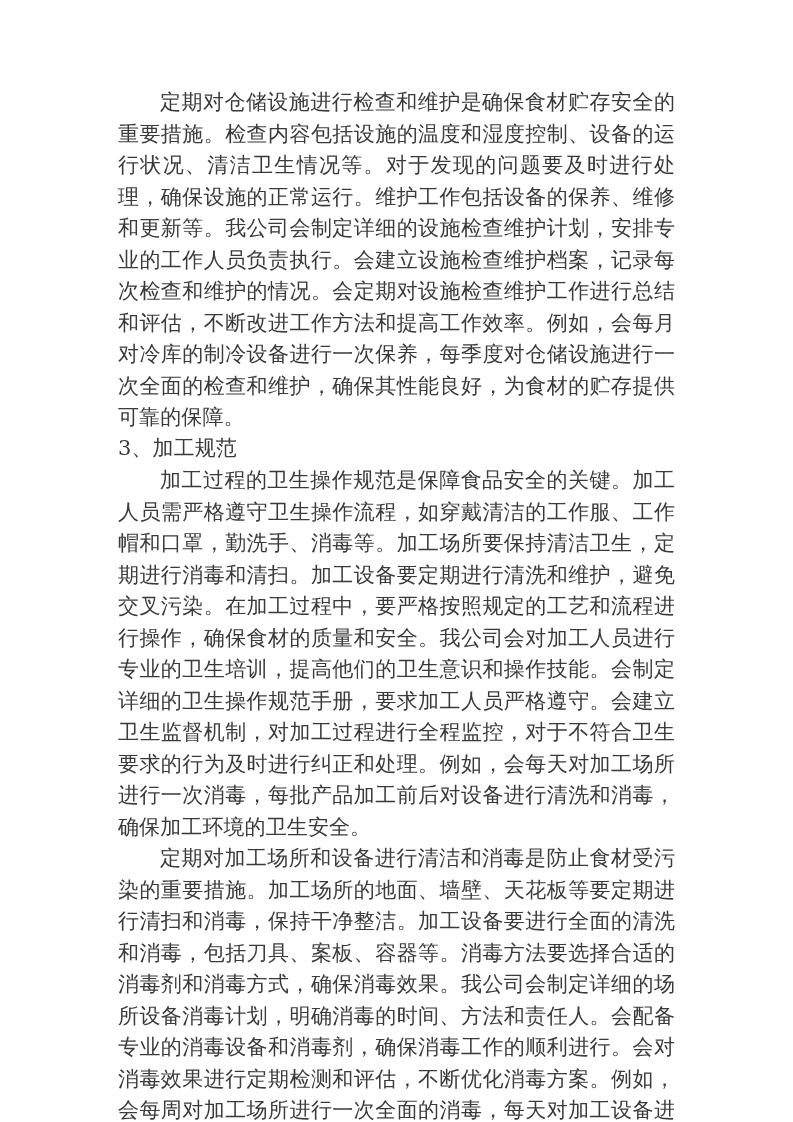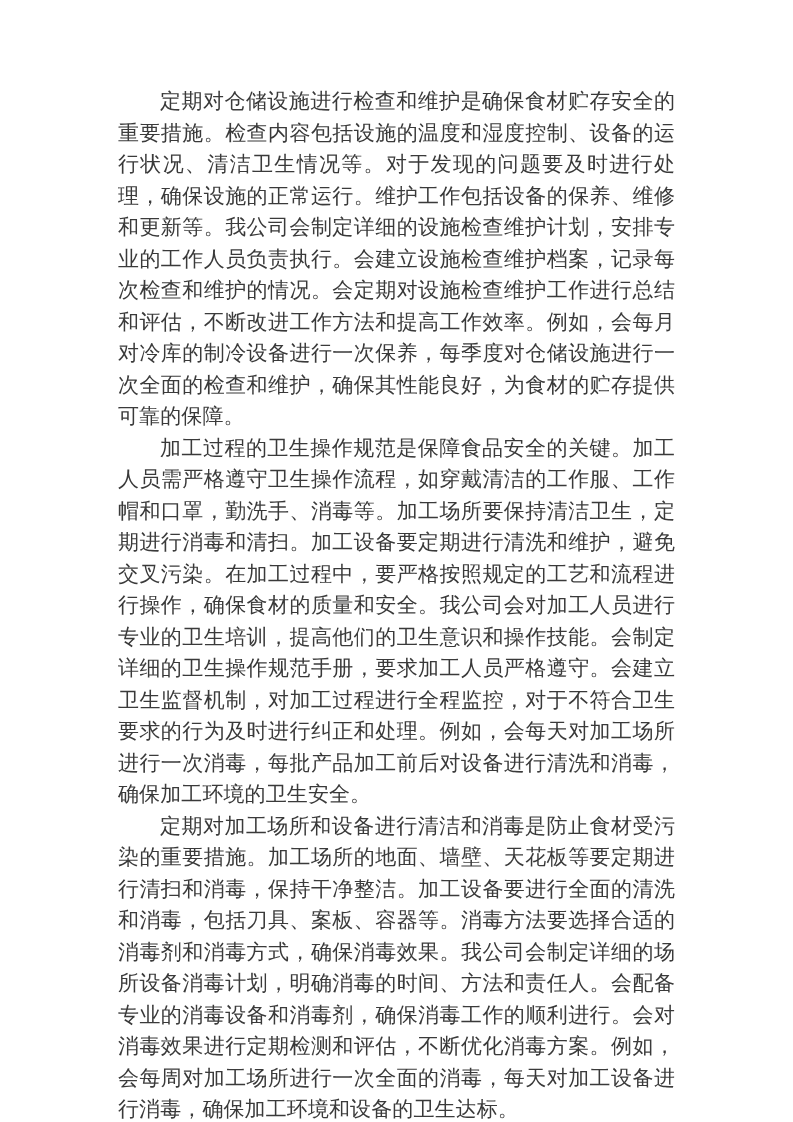--- a/index.html
+++ b/index.html
@@ -29,21 +29,21 @@
   .para {
     margin: 0;
     padding: 0;
     font-size: 21px;
     line-height: 31.5px;
     color: #3a3a3a;
     text-align: justify;
     text-justify: inter-ideograph;
     text-indent: 42px;
     letter-spacing: 0.1px;
-    font-family: Liberation Serif, serif;
+    font-family: Liberation Sans, sans-serif;
     word-break: break-all;
     white-space: normal;
   }
   .heading {
     margin: 0;
     padding: 0;
     font-size: 21px;
     line-height: 31.5px;
     color: #3a3a3a;
     text-align: left;
@@ -54,19 +54,20 @@
   }
 </style>
 </head>
 <body>
 
 <div class="page">
   <div class="content">
 
     <p class="para">定期对仓储设施进行检查和维护是确保食材贮存安全的重要措施。检查内容包括设施的温度和湿度控制、设备的运行状况、清洁卫生情况等。对于发现的问题要及时进行处理，确保设施的正常运行。维护工作包括设备的保养、维修和更新等。我公司会制定详细的设施检查维护计划，安排专业的工作人员负责执行。会建立设施检查维护档案，记录每次检查和维护的情况。会定期对设施检查维护工作进行总结和评估，不断改进工作方法和提高工作效率。例如，会每月对冷库的制冷设备进行一次保养，每季度对仓储设施进行一次全面的检查和维护，确保其性能良好，为食材的贮存提供可靠的保障。</p>
 
+    <p class="heading">3、加工规范</p>
 
     <p class="para">加工过程的卫生操作规范是保障食品安全的关键。加工人员需严格遵守卫生操作流程，如穿戴清洁的工作服、工作帽和口罩，勤洗手、消毒等。加工场所要保持清洁卫生，定期进行消毒和清扫。加工设备要定期进行清洗和维护，避免交叉污染。在加工过程中，要严格按照规定的工艺和流程进行操作，确保食材的质量和安全。我公司会对加工人员进行专业的卫生培训，提高他们的卫生意识和操作技能。会制定详细的卫生操作规范手册，要求加工人员严格遵守。会建立卫生监督机制，对加工过程进行全程监控，对于不符合卫生要求的行为及时进行纠正和处理。例如，会每天对加工场所进行一次消毒，每批产品加工前后对设备进行清洗和消毒，确保加工环境的卫生安全。</p>
 
     <p class="para">定期对加工场所和设备进行清洁和消毒是防止食材受污染的重要措施。加工场所的地面、墙壁、天花板等要定期进行清扫和消毒，保持干净整洁。加工设备要进行全面的清洗和消毒，包括刀具、案板、容器等。消毒方法要选择合适的消毒剂和消毒方式，确保消毒效果。我公司会制定详细的场所设备消毒计划，明确消毒的时间、方法和责任人。会配备专业的消毒设备和消毒剂，确保消毒工作的顺利进行。会对消毒效果进行定期检测和评估，不断优化消毒方案。例如，会每周对加工场所进行一次全面的消毒，每天对加工设备进行消毒，确保加工环境和设备的卫生达标。</p>
 
   </div>
 </div>
 
 </body></html>

